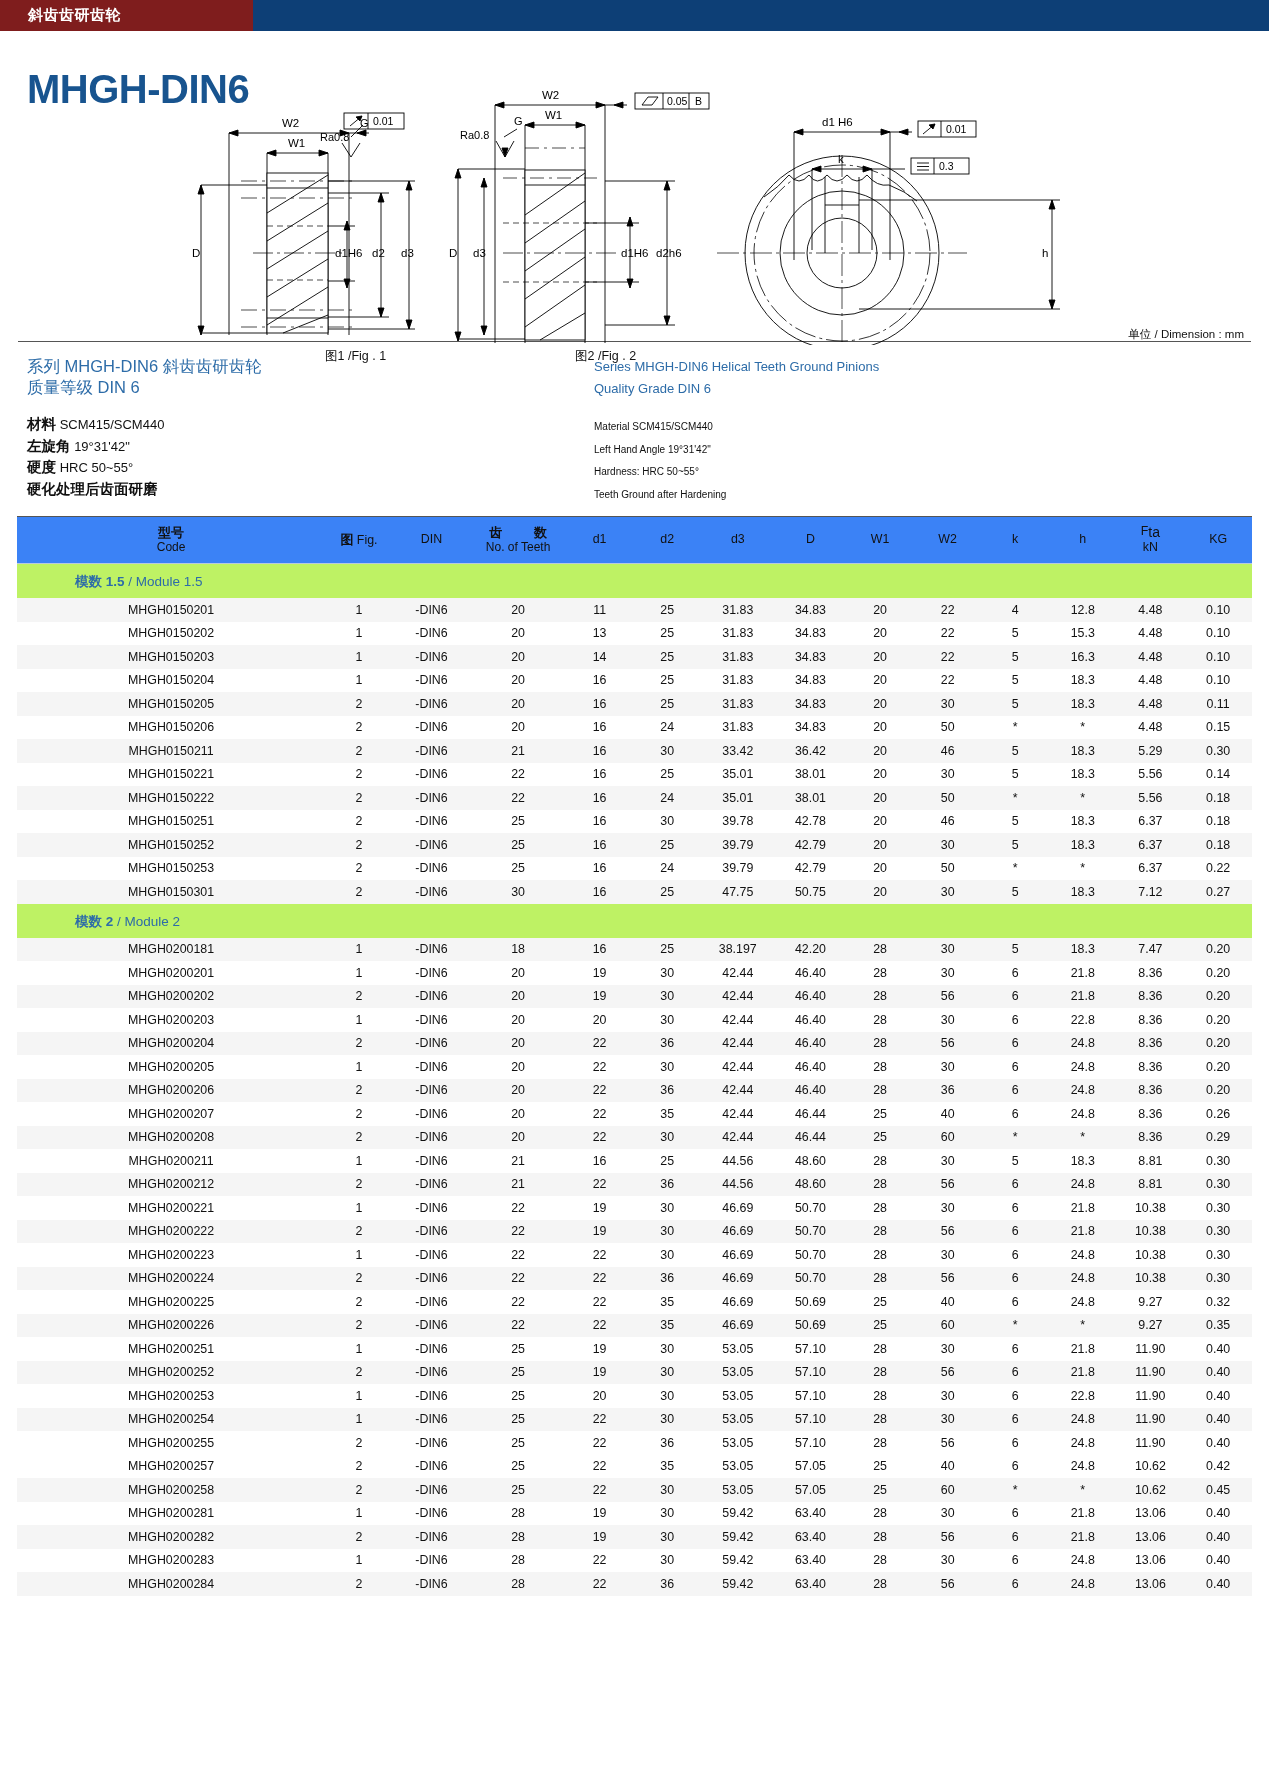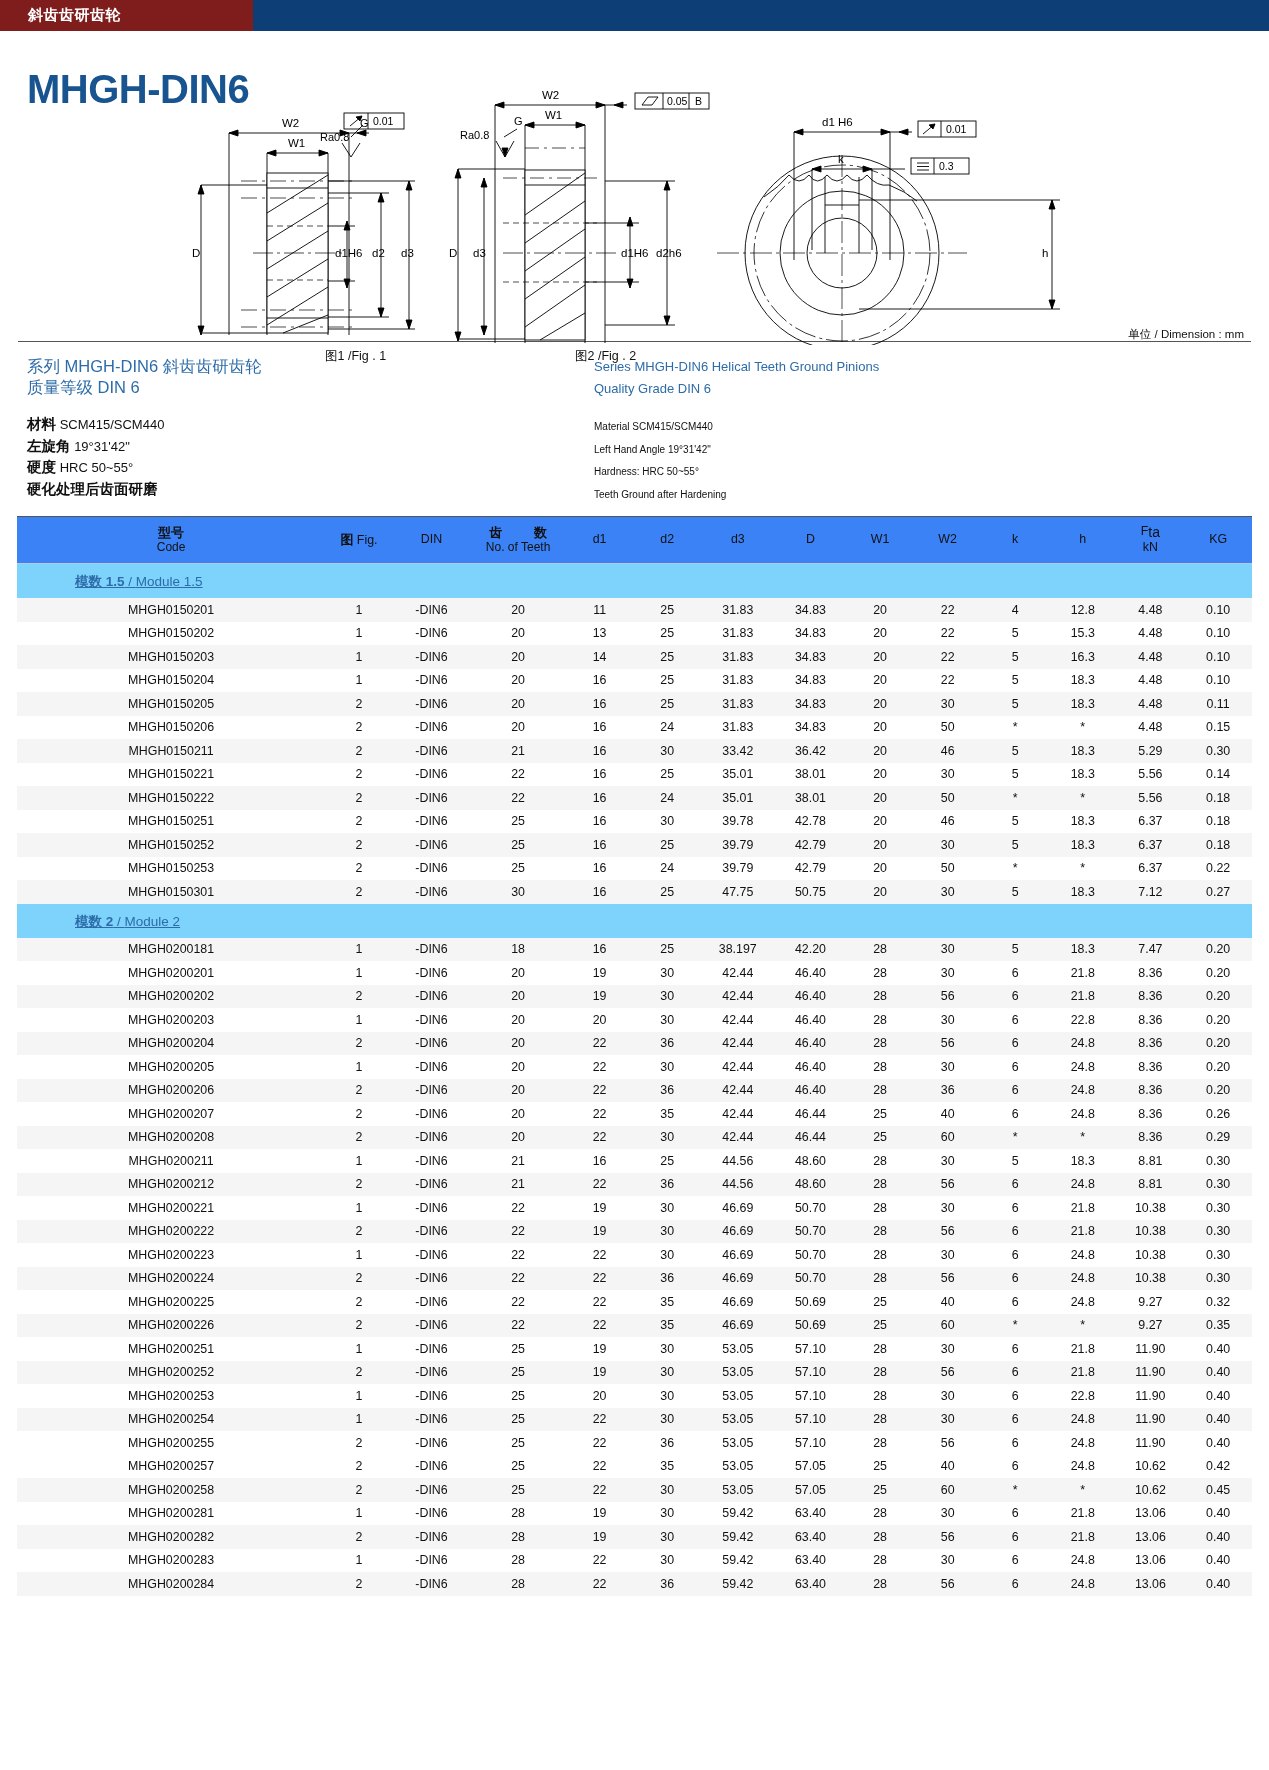--- a/index.html
+++ b/index.html
@@ -77,26 +77,25 @@
   table.spec-table td {
     text-align: center;
     padding: 4px 0 4px 0;
     height: 23.5px;
   }
   tr.odd td { background: #f5f5f5; }
   tr.even td { background: #ffffff; }
   td.code { text-align: left; padding-left: 92px; white-space: nowrap; margin-top: 31px; }
 
   tr.module-row td {
-    background: #7dd3fc;
+    background: #bef264;
     text-align: left;
     padding: 9px 0 7px 58px;
     color: #2d6ca8;
     font-size: 13.5px;
-    text-decoration: underline;
   }
   tr.module-row .m-cn { font-weight: bold; }
 
   
   col.c-code { width: 310px; }
   col.c-fig  { width: 68px; }
   col.c-din  { width: 78px; }
   col.c-teeth{ width: 96px; }
   col.c-num  { width: 68px; }
   col.c-d3   { width: 74px; }

